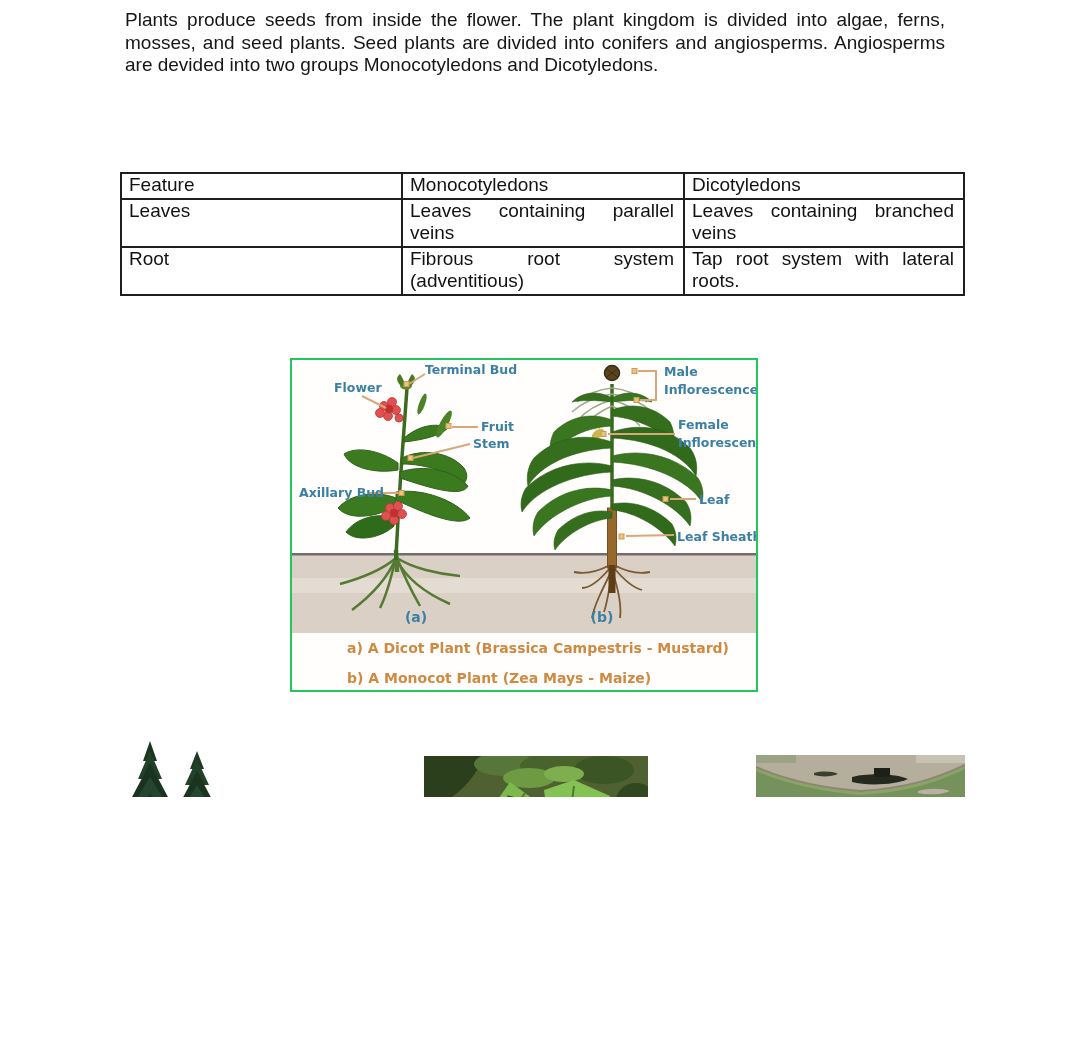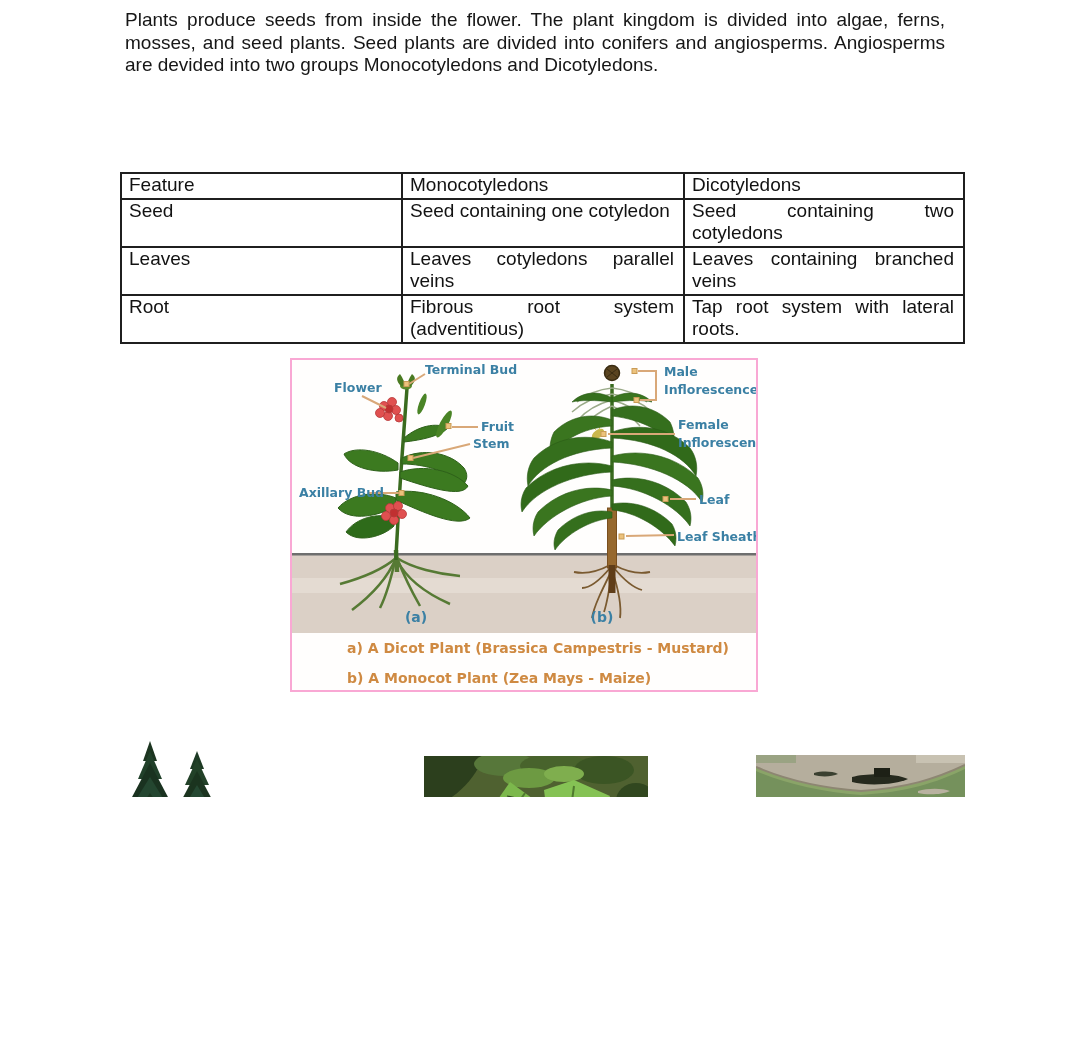--- a/index.html
+++ b/index.html
@@ -14,21 +14,21 @@
   table.compare { position:absolute; left:120px; top:172px; width:843px;
                   border-collapse:collapse; table-layout:fixed;
                   font-size:19px; line-height:22px; color:#121212; }
   table.compare th, table.compare td { border:2px solid #1f1f1f; padding:0 9px 2px 7px;
                   vertical-align:top; font-weight:normal; text-align:left; }
   table.compare td.j { text-align:justify; text-align-last:left; }
   table.compare tr.hdr th { height:22px; }
 
   
   .diagram { position:absolute; left:290px; top:358px; width:468px; height:334px;
-             border:2px solid #f9a8d4; box-sizing:border-box; background:#fffefd; overflow:hidden; }
+             border:2px solid #22c55e; box-sizing:border-box; background:#fffefd; overflow:hidden; }
   .diagram svg { display:block; }
   .dg-label  { font-family:"DejaVu Sans", sans-serif; font-weight:bold; font-size:12.5px; fill:#3b80a4; }
   .dg-marker { font-family:"DejaVu Sans", sans-serif; font-weight:bold; font-size:14px; fill:#3b80a4; }
   .dg-cap    { font-family:"DejaVu Sans", sans-serif; font-weight:bold; font-size:14px; fill:#cf8a42; }
   .leader    { stroke:#d9a878; stroke-width:2; fill:none; }
   .node      { fill:#ecc27c; stroke:#c99b56; stroke-width:1; }
 
   
   .figure { position:absolute; }
 
@@ -50,27 +50,22 @@
         <col style="width:282px">
         <col style="width:280px">
       </colgroup>
     <tbody>
         <tr class="hdr">
       <th>Feature</th>
       <th>Monocotyledons</th>
       <th>Dicotyledons</th>
     </tr>
     <tr>
-      <td>Seed</td>
-      <td class="j">Seed containing one cotyledon</td>
-      <td class="j">Seed containing two cotyledons</td>
-    </tr>
-    <tr>
       <td>Leaves</td>
-      <td class="j">Leaves cotyledons parallel veins</td>
+      <td class="j">Leaves containing parallel veins</td>
       <td class="j">Leaves containing branched veins</td>
     </tr>
     <tr>
       <td>Root</td>
       <td class="j">Fibrous root system (adventitious)</td>
       <td class="j">Tap root system with lateral roots.</td>
     </tr>
   </tbody>
     </table>
 

